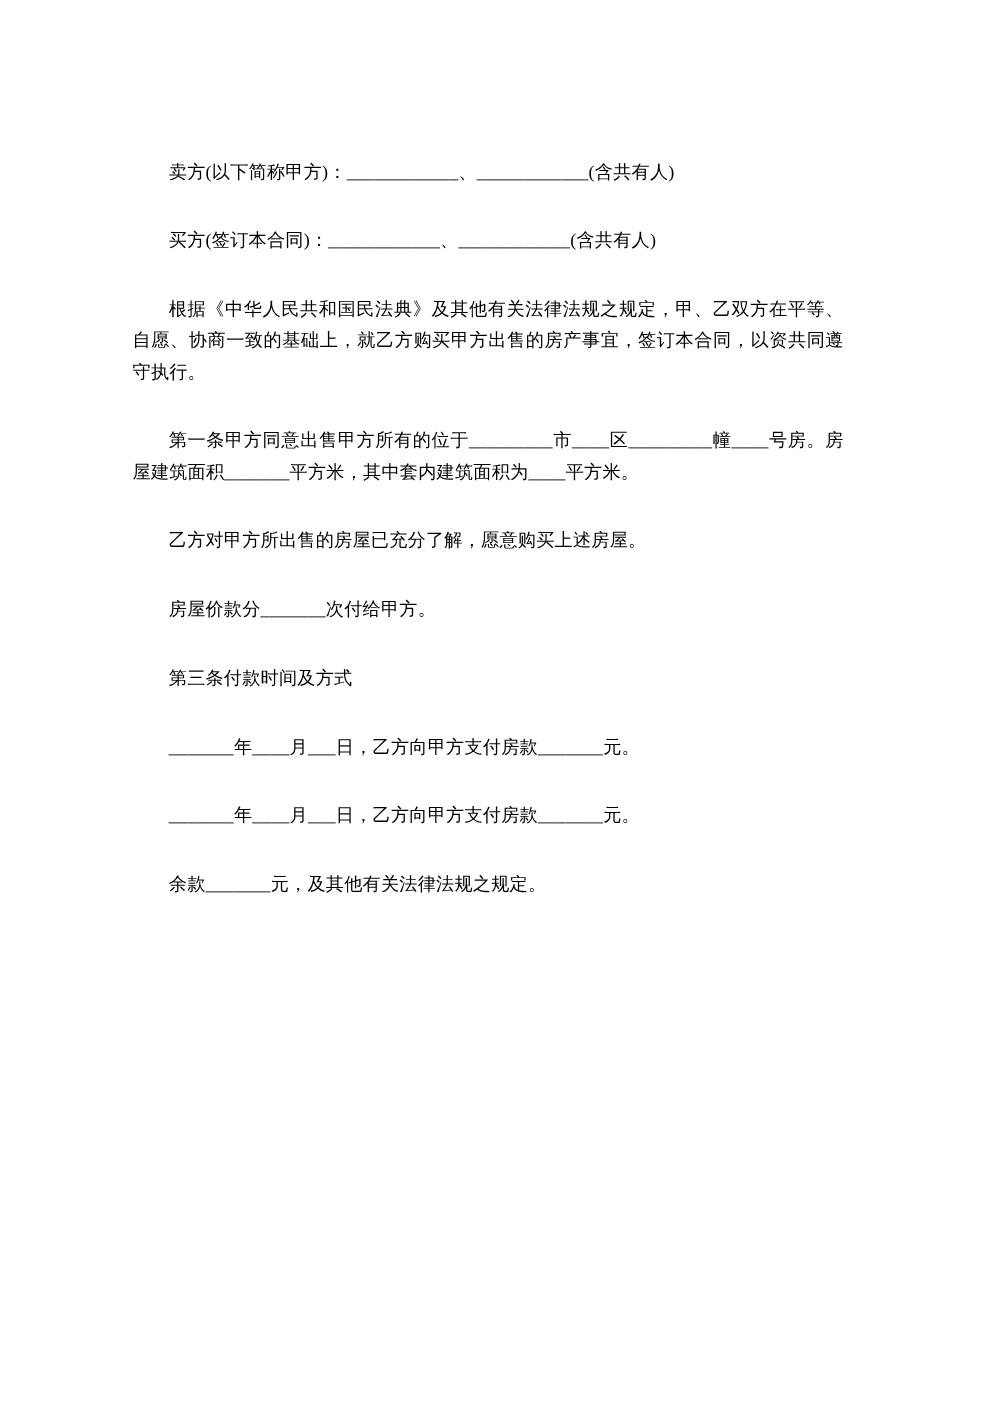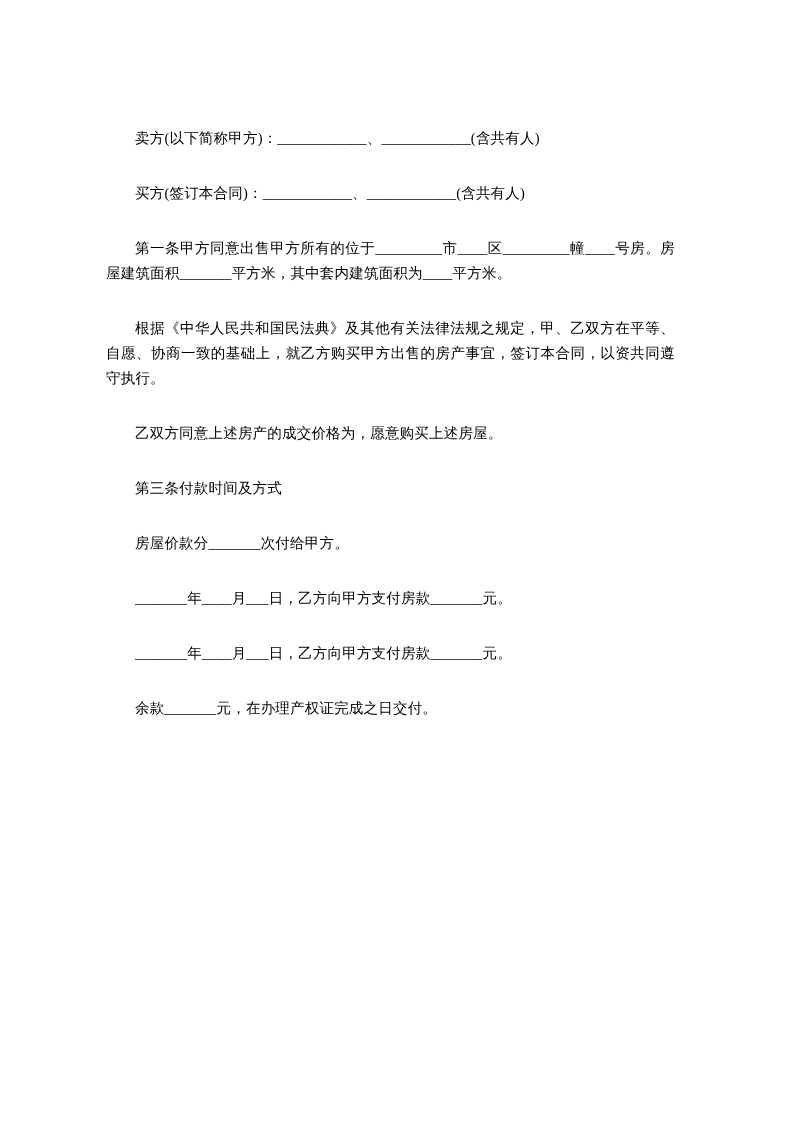--- a/index.html
+++ b/index.html
@@ -28,21 +28,21 @@
     word-break: break-all;
     letter-spacing: 0.2px;
   }
 </style>
 </head>
 <body>
 
 <div class="page">
   <p class="para">卖方(以下简称甲方)：____________、____________(含共有人)</p>
   <p class="para">买方(签订本合同)：____________、____________(含共有人)</p>
+  <p class="para">根据《中华人民共和国民法典》及其他有关法律法规之规定，甲、乙双方在平等、自愿、协商一致的基础上，就乙方购买甲方出售的房产事宜，签订本合同，以资共同遵守执行。</p>
   <p class="para">第一条甲方同意出售甲方所有的位于_________市____区_________幢____号房。房屋建筑面积_______平方米，其中套内建筑面积为____平方米。</p>
-  <p class="para">根据《中华人民共和国民法典》及其他有关法律法规之规定，甲、乙双方在平等、自愿、协商一致的基础上，就乙方购买甲方出售的房产事宜，签订本合同，以资共同遵守执行。</p>
-  <p class="para">乙双方同意上述房产的成交价格为，愿意购买上述房屋。</p>
+  <p class="para">乙方对甲方所出售的房屋已充分了解，愿意购买上述房屋。</p>
+  <p class="para">房屋价款分_______次付给甲方。</p>
   <p class="para">第三条付款时间及方式</p>
-  <p class="para">房屋价款分_______次付给甲方。</p>
   <p class="para">_______年____月___日，乙方向甲方支付房款_______元。</p>
   <p class="para">_______年____月___日，乙方向甲方支付房款_______元。</p>
-  <p class="para">余款_______元，在办理产权证完成之日交付。</p>
+  <p class="para">余款_______元，及其他有关法律法规之规定。</p>
 </div>
 
 </body></html>

